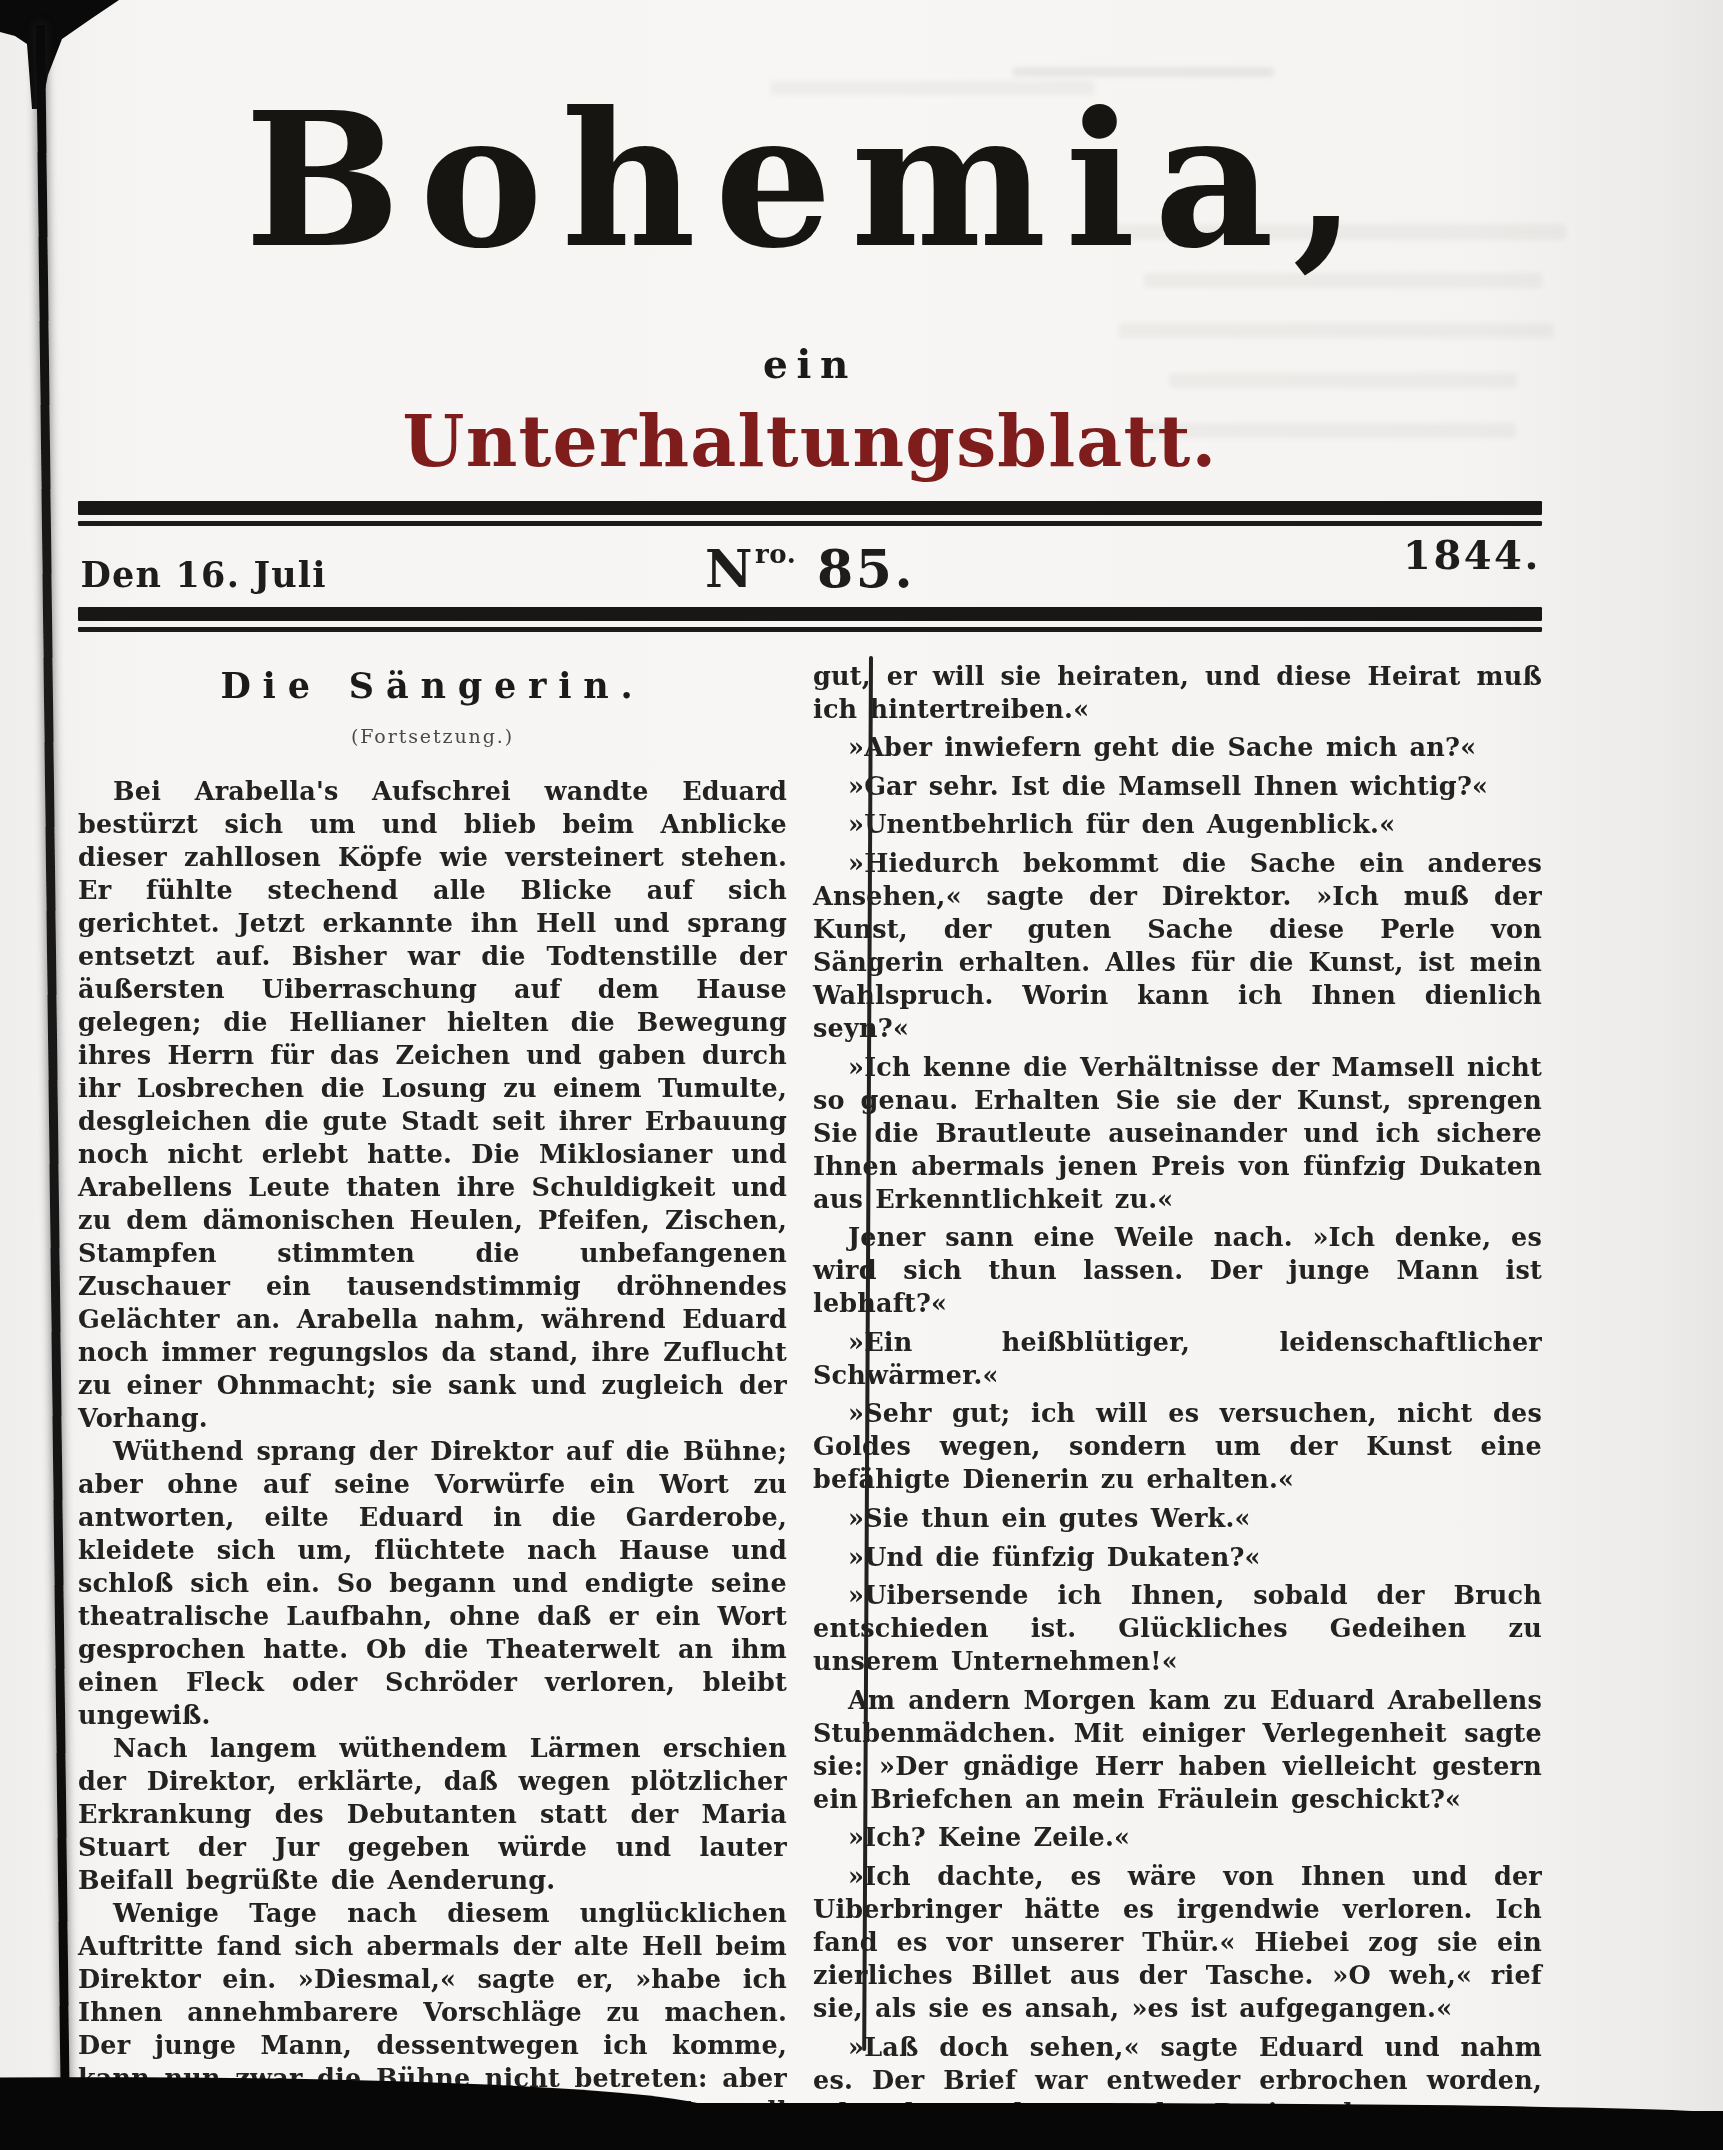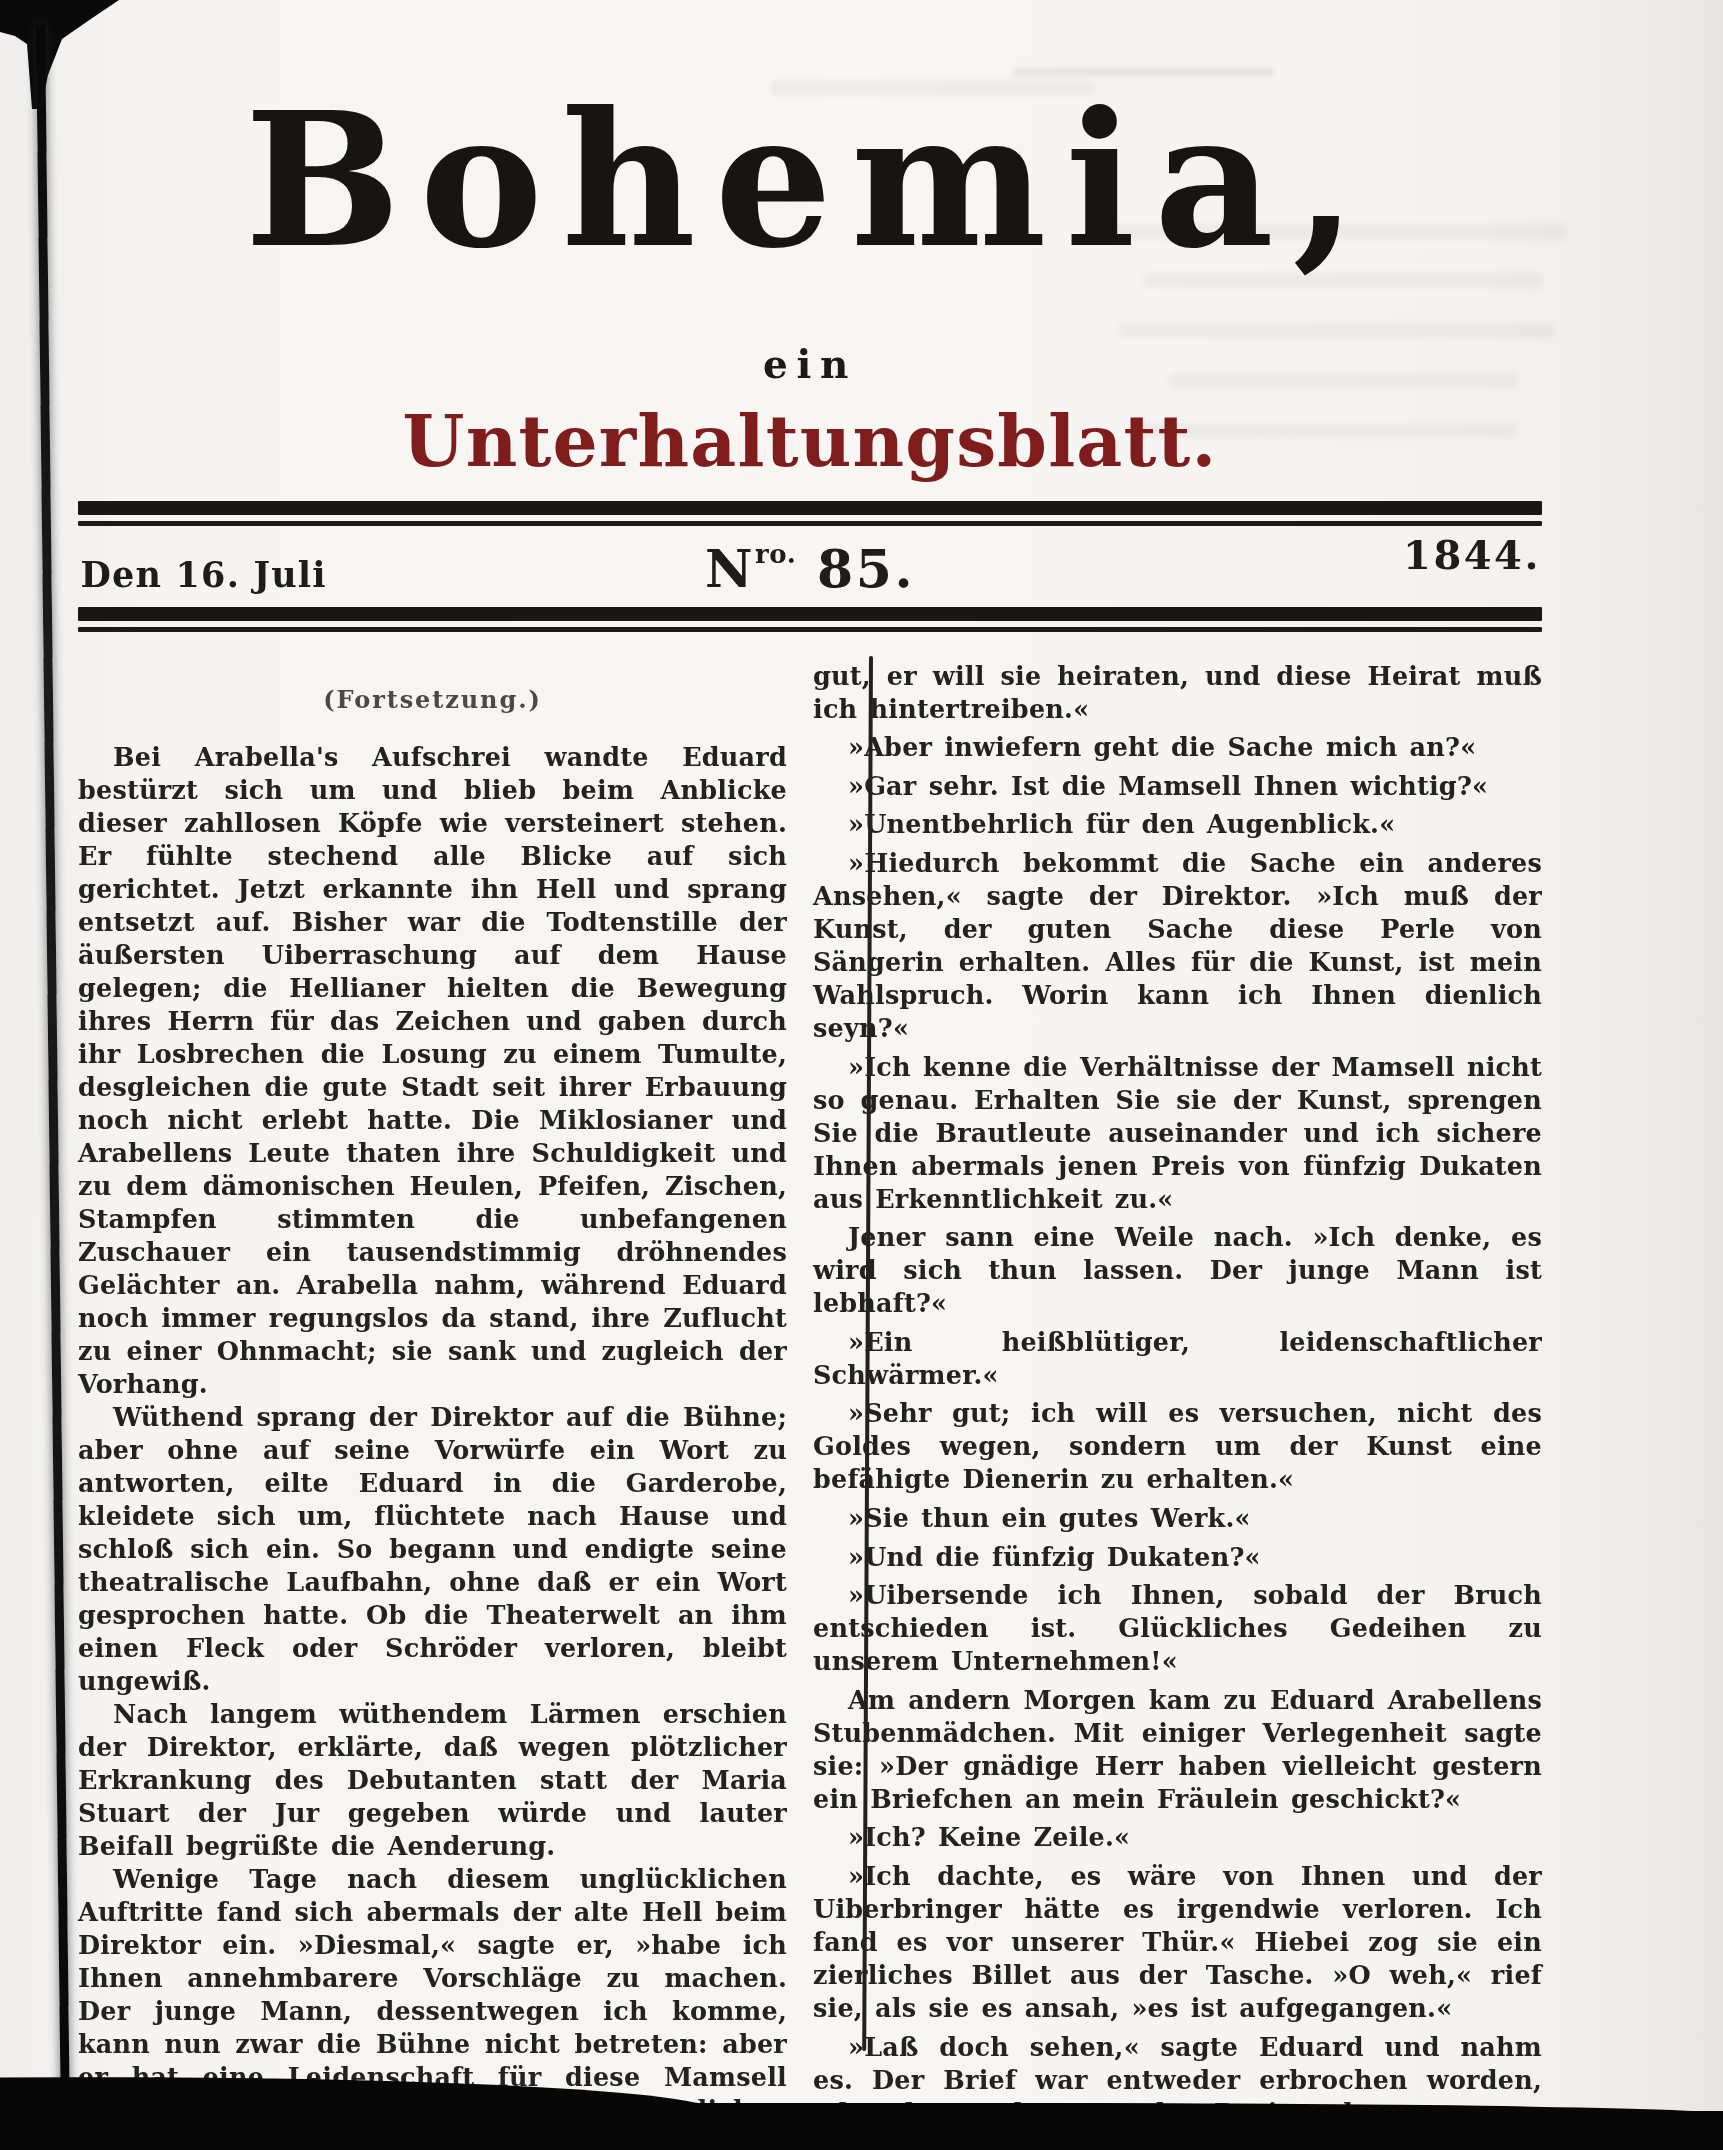--- a/index.html
+++ b/index.html
@@ -79,22 +79,22 @@
   }
   .col{position:absolute;top:656px;font-size:25.5px;line-height:33px;font-weight:bold;
     text-align:justify;color:#242220;word-spacing:3.1px;letter-spacing:0.2px;}
   .col-left{left:0;width:709px;}
   .col-right{left:735px;width:729px;padding-top:3.7px;}
   .art-title{
     text-align:center;font-size:35px;letter-spacing:11.8px;font-weight:bold;color:#1d1b19;
     margin:8.7px 0 0 0;line-height:1.2;white-space:nowrap;
   }
   .art-sub{
-    text-align:center;font-size:24px;font-weight:bold;color:#4b4845;letter-spacing:1.9px;
-    margin:32px 0 0 0;line-height:1;
+    text-align:center;font-size:19px;font-weight:normal;color:#4b4845;letter-spacing:1.9px;
+    margin:20px 0 0 0;line-height:1;
   }
   .col .para{margin:0;text-indent:35px;}
   .col-left .paras{margin-top:29px;}
   .col-left .para{margin-bottom:0;}
   .col-right .para{margin-bottom:5.6px;}
   .col-right .para:first-child{text-indent:0;}
 </style>
 </head>
 <body>
 
@@ -126,20 +126,21 @@
   </div>
 
   <div class="rule rule-b">
     <div class="thick"></div>
       <div class="thin"></div>
   </div>
 
   <div class="divider"></div>
 
   <div class="col col-left">
+    <div class="art-title">Die Sängerin.</div>
     <div class="art-sub">(Fortsetzung.)</div>
     <div class="paras">
         <p class="para">Bei Arabella's Aufschrei wandte Eduard bestürzt sich um und blieb beim Anblicke dieser zahllosen Köpfe wie versteinert stehen. Er fühlte stechend alle Blicke auf sich gerichtet. Jetzt erkannte ihn Hell und sprang entsetzt auf. Bisher war die Todtenstille der äußersten Uiberraschung auf dem Hause gelegen; die Hellianer hielten die Bewegung ihres Herrn für das Zeichen und gaben durch ihr Losbrechen die Losung zu einem Tumulte, desgleichen die gute Stadt seit ihrer Erbauung noch nicht erlebt hatte. Die Miklosianer und Arabellens Leute thaten ihre Schuldigkeit und zu dem dämonischen Heulen, Pfeifen, Zischen, Stampfen stimmten die unbefangenen Zuschauer ein tausendstimmig dröhnendes Gelächter an. Arabella nahm, während Eduard noch immer regungslos da stand, ihre Zuflucht zu einer Ohnmacht; sie sank und zugleich der Vorhang.</p>
         <p class="para">Wüthend sprang der Direktor auf die Bühne; aber ohne auf seine Vorwürfe ein Wort zu antworten, eilte Eduard in die Garderobe, kleidete sich um, flüchtete nach Hause und schloß sich ein. So begann und endigte seine theatralische Laufbahn, ohne daß er ein Wort gesprochen hatte. Ob die Theaterwelt an ihm einen Fleck oder Schröder verloren, bleibt ungewiß.</p>
         <p class="para">Nach langem wüthendem Lärmen erschien der Direktor, erklärte, daß wegen plötzlicher Erkrankung des Debutanten statt der Maria Stuart der Jur gegeben würde und lauter Beifall begrüßte die Aenderung.</p>
         <p class="para">Wenige Tage nach diesem unglücklichen Auftritte fand sich abermals der alte Hell beim Direktor ein. »Diesmal,« sagte er, »habe ich Ihnen annehmbarere Vorschläge zu machen. Der junge Mann, dessentwegen ich komme, kann nun zwar die Bühne nicht betreten: aber er hat eine Leidenschaft für diese Mamsell Arabella gefaßt, die durch den neulichen Unfall unaustilgbar geworden. Er sagt — und gegen seine Großmuth will ich nichts einwenden — daß durch seine Schuld das Verhältniß stadtkundig geworden; er habe das reine Wesen (ich bitte Sie!) geopfert und müsse ihre Ehre wieder herstellen. Kurz und</p>
       </div>
   </div>
 
   <div class="col col-right">

